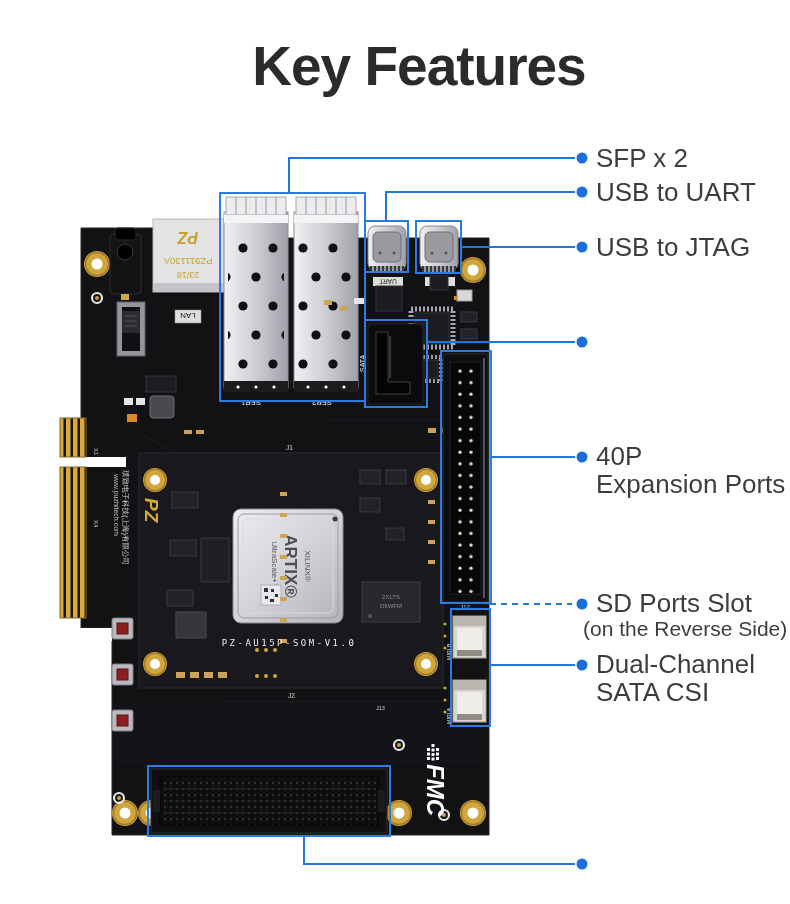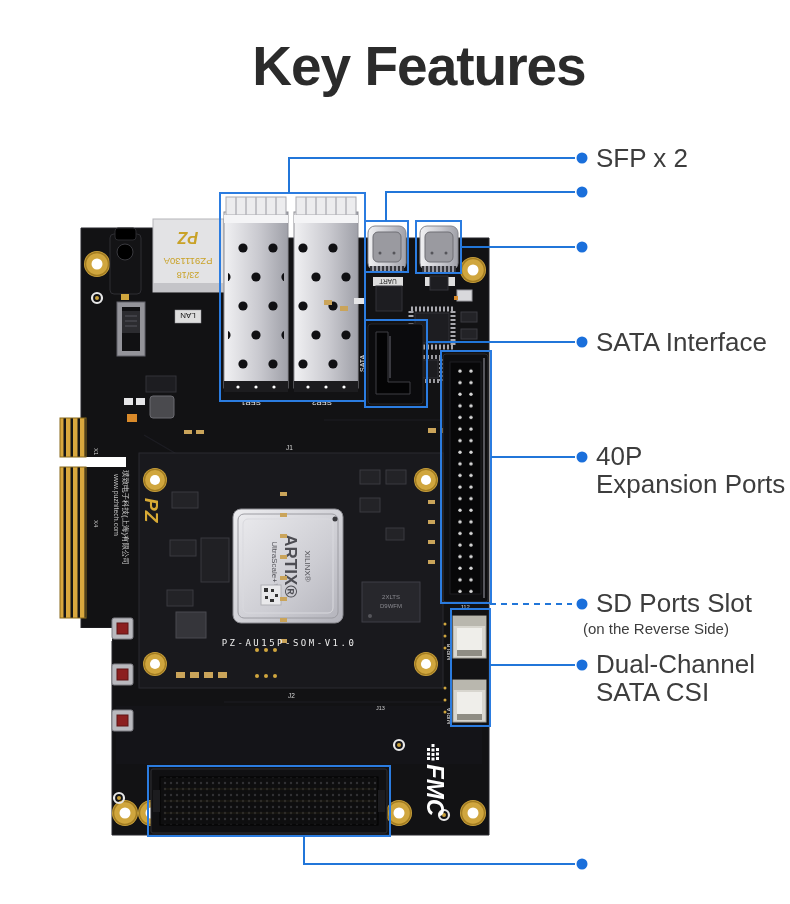--- a/index.html
+++ b/index.html
@@ -2,21 +2,21 @@
 <html><head>
 <meta charset="utf-8">
 <style>
   html,body{margin:0;padding:0;background:#fff;}
   .stage{position:relative;width:790px;height:904px;background:#ffffff;overflow:hidden;
          font-family:"Liberation Sans",sans-serif;margin-left:24px;}
   .title{position:absolute;top:34px;left:0;width:100%;text-align:center;
          font-size:55px;font-weight:bold;color:#2b2b2b;letter-spacing:-1px;}
   .board-svg{position:absolute;left:0;top:0;}
   .callout{position:absolute;left:572px;color:#3d3d3d;font-size:26px;line-height:28px;white-space:nowrap;}
-  .callout .sub-small{font-size:15px;line-height:24px;margin-left:-13px;}
+  .callout .sub-small{font-size:21px;line-height:24px;margin-left:-13px;}
   
   .pcb{fill:#121214;}
   .som{fill:#19191d;stroke:#2a2a30;stroke-width:1;}
   .bluebox{fill:none;stroke:#2b7ce0;stroke-width:2;}
   .leader{fill:none;stroke:#2176d9;stroke-width:2;}
   .leader.dash{stroke-dasharray:6 5;}
   .dot{fill:#1a6fdb;}
   .chip{fill:#232327;stroke:#3b3b41;stroke-width:1;}
   .chipdark{fill:#1d1d21;stroke:#333339;stroke-width:1;}
   .res{fill:#caa45a;}
@@ -391,22 +391,25 @@
       <circle class="dot" cx="558" cy="457" r="5.5"></circle>
       <circle class="dot" cx="558" cy="604" r="5.5"></circle>
       <circle class="dot" cx="558" cy="665" r="5.5"></circle>
       <circle class="dot" cx="558" cy="864" r="5.5"></circle>
     </g>
   </svg>
 
   <div class="callout" style="top:144px">
     <div>SFP x 2</div>
   </div>
-  <div class="callout" style="top:328px">
-    <div>SATA Interface</div>
+  <div class="callout" style="top:178px">
+    <div>USB to UART</div>
+  </div>
+  <div class="callout" style="top:233px">
+    <div>USB to JTAG</div>
   </div>
   <div class="callout" style="top:442px">
     <div>40P</div>
     <div>Expansion Ports</div>
   </div>
   <div class="callout" style="top:589px">
     <div>SD Ports Slot</div>
     <div class="sub-small">(on the Reverse Side)</div>
   </div>
   <div class="callout" style="top:650px">

